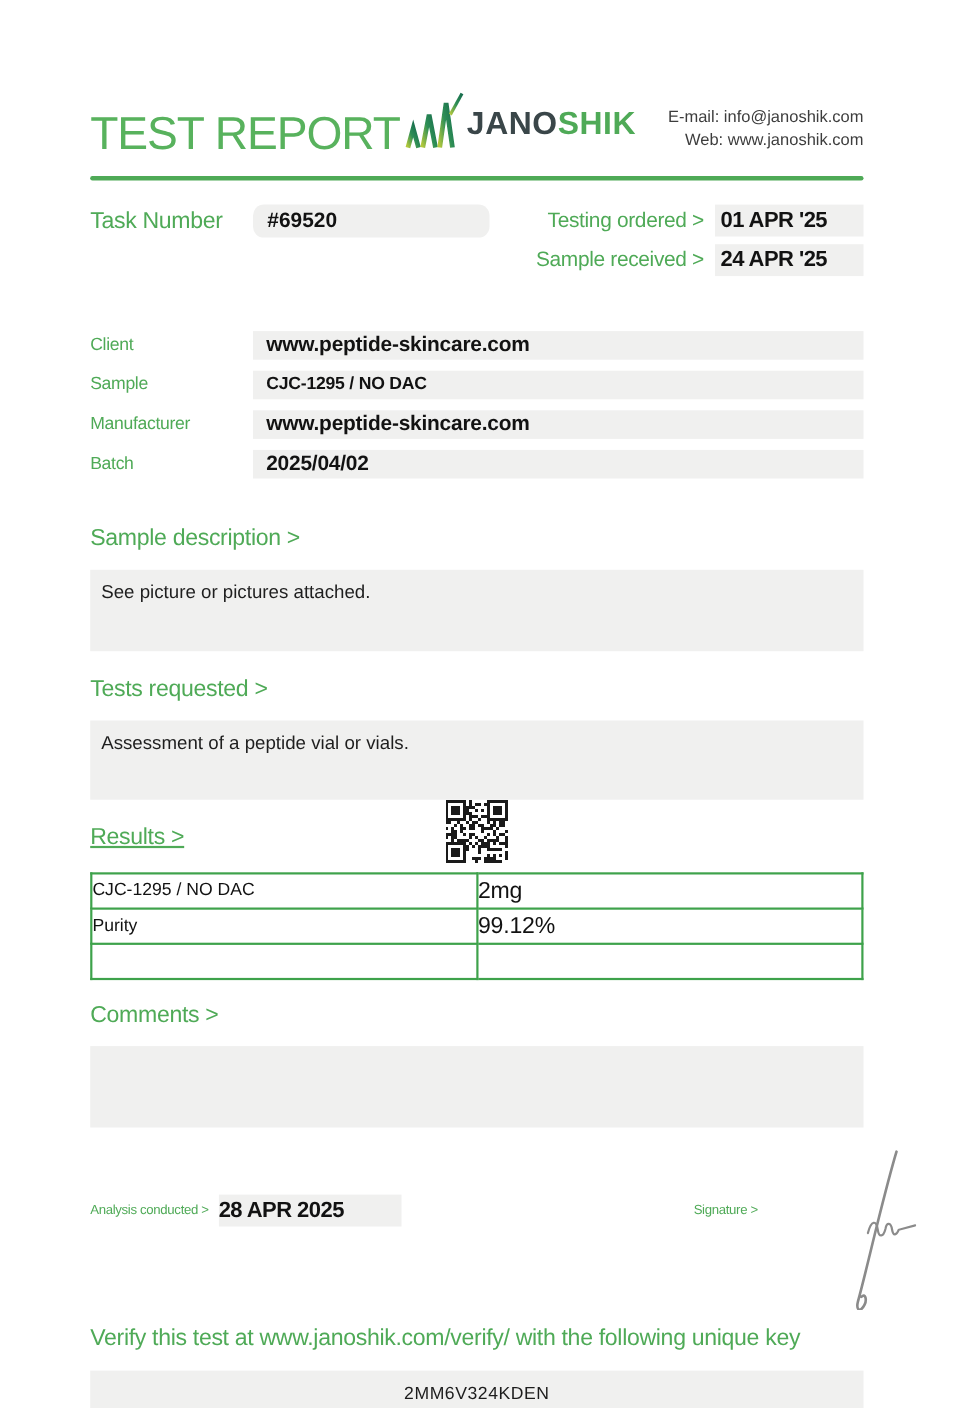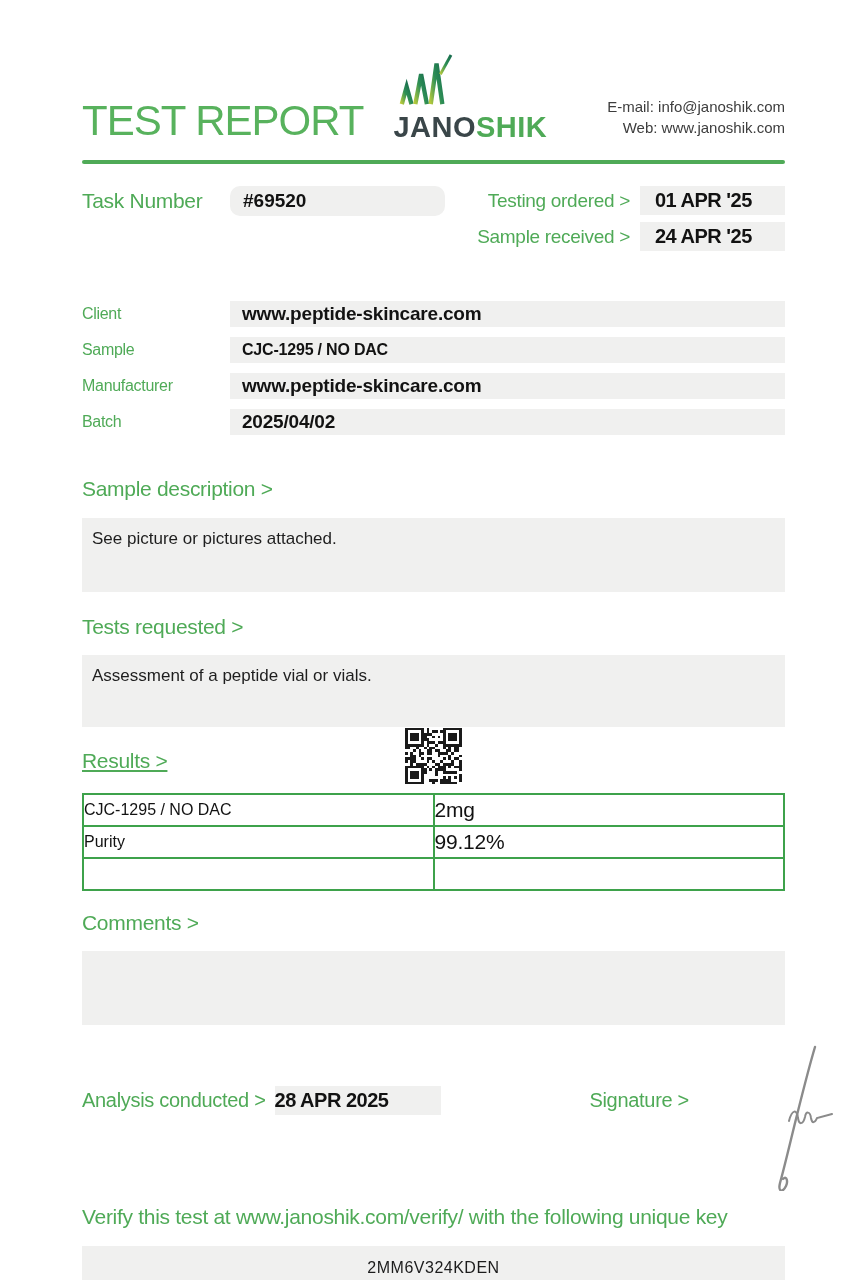--- a/index.html
+++ b/index.html
@@ -5,40 +5,40 @@
   html,body{margin:0;padding:0;background:#ffffff;}
   .page{
     width:867px;height:1280px;box-sizing:border-box;
     padding:0 82px;position:relative;overflow:hidden;
     font-family:"Liberation Sans",sans-serif;color:var(--text_dark,#121212);
     background:#fff;
   }
   
   .header{display:flex;justify-content:space-between;align-items:flex-end;padding-top:44px;height:98px;}
   .report-title{font-size:42px;line-height:1;color:var(--title_green,#58B25D);letter-spacing:-1px;}
-  .logo{display:flex;flex-direction:column;align-items:flex-start;margin-left:-30px;}
+  .logo{display:flex;flex-direction:row;align-items:center;margin-left:-30px;}
   .logo-text{font-size:29px;font-weight:bold;letter-spacing:.5px;line-height:1;margin-top:2px;}
   .logo-text .jano{color:var(--logo_dark,#3A4649);}
   .logo-text .shik{color:var(--accent_green,#4FAA57);}
   .contact{text-align:right;font-size:15px;color:#3d3d3d;line-height:1.4;padding-bottom:4px;}
   .green-line{height:4px;background:var(--accent_green,#4FAA57);margin-top:18px;border-radius:2px;}
   
   .g-label{color:var(--accent_green,#4FAA57);font-size:21px;letter-spacing:-0.3px;white-space:nowrap;}
   .value-box{background:var(--box_gray,#F0F0EF);display:flex;align-items:center;}
   .section-heading{color:var(--accent_green,#4FAA57);font-size:21px;letter-spacing:-0.3px;}
   .gray-area{background:var(--box_gray,#F0F0EF);box-sizing:border-box;padding:11px 10px;font-size:17px;color:#1e1e1e;}
   
   .task-section{display:flex;justify-content:space-between;margin-top:22px;}
   .task-left{display:flex;align-items:center;height:30px;}
   .task-left .g-label{width:148px;}
   .task-number-box{width:202px;height:30px;padding-left:13px;font-size:19px;font-weight:bold;border-radius:10px;}
   .dates{display:flex;flex-direction:column;gap:7px;}
   .date-row{display:flex;align-items:center;justify-content:flex-end;}
   .date-row .g-label{font-size:19px;margin-right:10px;}
-  .date-box{width:130px;height:29px;padding-left:15px;font-size:20px;font-weight:bold;letter-spacing:-0.5px;}
+  .date-box{width:130px;height:29px;padding-left:5px;font-size:20px;font-weight:bold;letter-spacing:-0.5px;}
   
   .info-section{margin-top:50px;}
   .info-row{display:flex;align-items:center;margin-bottom:10px;height:26px;}
   .info-row .g-label{width:148px;font-size:16px;}
   .info-value{flex:1;height:26px;padding-left:12px;font-size:19px;font-weight:bold;letter-spacing:-0.2px;}
   .info-value.small{font-size:16px;}
   
   .desc-heading{margin-top:42px;}
   .desc-box{margin-top:17px;height:74px;}
   .tests-heading{margin-top:23px;}
@@ -50,21 +50,21 @@
   .results-heading{padding-top:22px;text-decoration:underline;}
   table.results{width:100%;border-collapse:collapse;margin-top:20px;}
   table.results td{border:2px solid var(--table_border_green,#3EA24B);height:30px;padding:0;}
   td.r-name{width:50%;padding-left:10px;font-size:16px;}
   td.r-value{padding-left:40px;font-size:21px;letter-spacing:-0.2px;}
   
   .comments-heading{margin-top:20px;}
   .comments-box{margin-top:16px;height:74px;}
   
   .footer-row{display:flex;align-items:center;margin-top:60px;height:30px;position:relative;}
-  .footer-row .g-label{font-size:20px;text-align:right;}
+  .footer-row .g-label{font-size:12px;text-align:right;}
   .analysis-box{width:166px;height:29px;margin-left:9px;padding-left:0;font-size:20px;font-weight:bold;letter-spacing:-0.5px;}
   .sig-label{margin-left:auto;margin-right:96px;}
   .signature{position:absolute;right:-48px;top:-44px;width:74px;height:150px;}
   .verify-text{margin-top:90px;color:var(--accent_green,#4FAA57);font-size:21px;letter-spacing:-0.3px;}
   .key-box{margin-top:17px;height:44px;justify-content:center;font-size:16px;letter-spacing:.5px;color:#1c1c1c;}
 </style>
 </head>
 <body>
 
 <div class="page">

